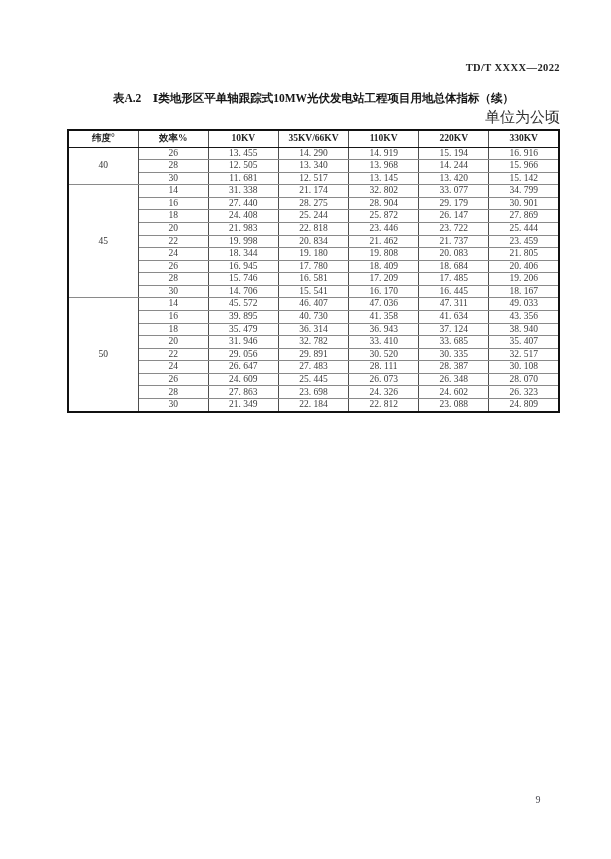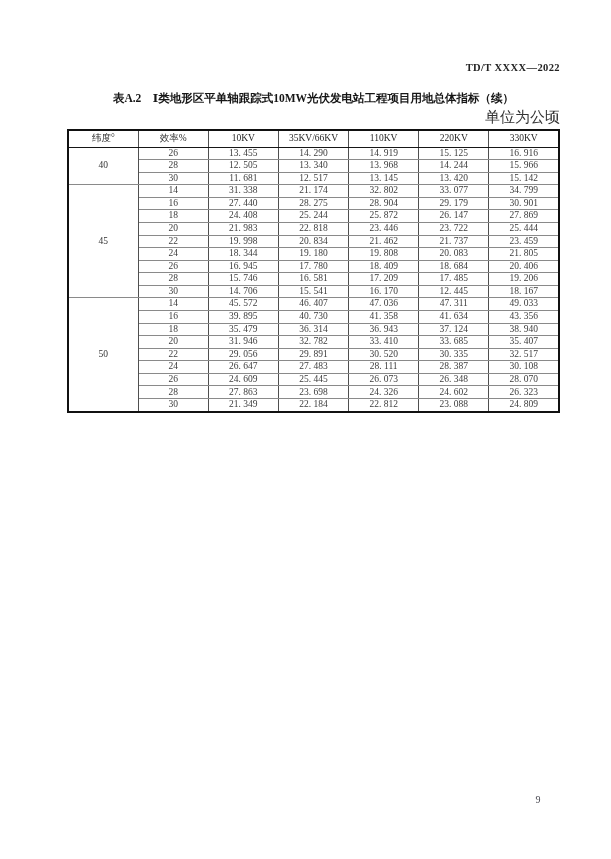--- a/index.html
+++ b/index.html
@@ -68,21 +68,21 @@
     vertical-align: middle;
     padding: 0;
     line-height: 1;
     overflow: hidden;
     white-space: nowrap;
   }
   table.indicator thead tr {
     height: 17px;
   }
   table.indicator th {
-    font-weight: normal;
+    font-weight: bold;
     color: #262626;
     border-bottom: 1.5px solid #161616;
   }
   table.indicator td.lat {
     color: #333333;
   }
   .page-number {
     position: absolute;
     left: 531px;
     top: 794px;
@@ -114,21 +114,21 @@
           <th>330KV</th>
         </tr>
     </thead>
     <tbody id="table-body">
         <tr>
           <td rowspan="3" class="lat">40</td>
           <td>26</td>
           <td>13. 455</td>
           <td>14. 290</td>
           <td>14. 919</td>
-          <td>15. 125</td>
+          <td>15. 194</td>
           <td>16. 916</td>
         </tr>
         <tr>
           <td>28</td>
           <td>12. 505</td>
           <td>13. 340</td>
           <td>13. 968</td>
           <td>14. 244</td>
           <td>15. 966</td>
         </tr>
@@ -203,21 +203,21 @@
           <td>16. 581</td>
           <td>17. 209</td>
           <td>17. 485</td>
           <td>19. 206</td>
         </tr>
         <tr>
           <td>30</td>
           <td>14. 706</td>
           <td>15. 541</td>
           <td>16. 170</td>
-          <td>12. 445</td>
+          <td>16. 445</td>
           <td>18. 167</td>
         </tr>
         <tr>
           <td rowspan="9" class="lat">50</td>
           <td>14</td>
           <td>45. 572</td>
           <td>46. 407</td>
           <td>47. 036</td>
           <td>47. 311</td>
           <td>49. 033</td>

